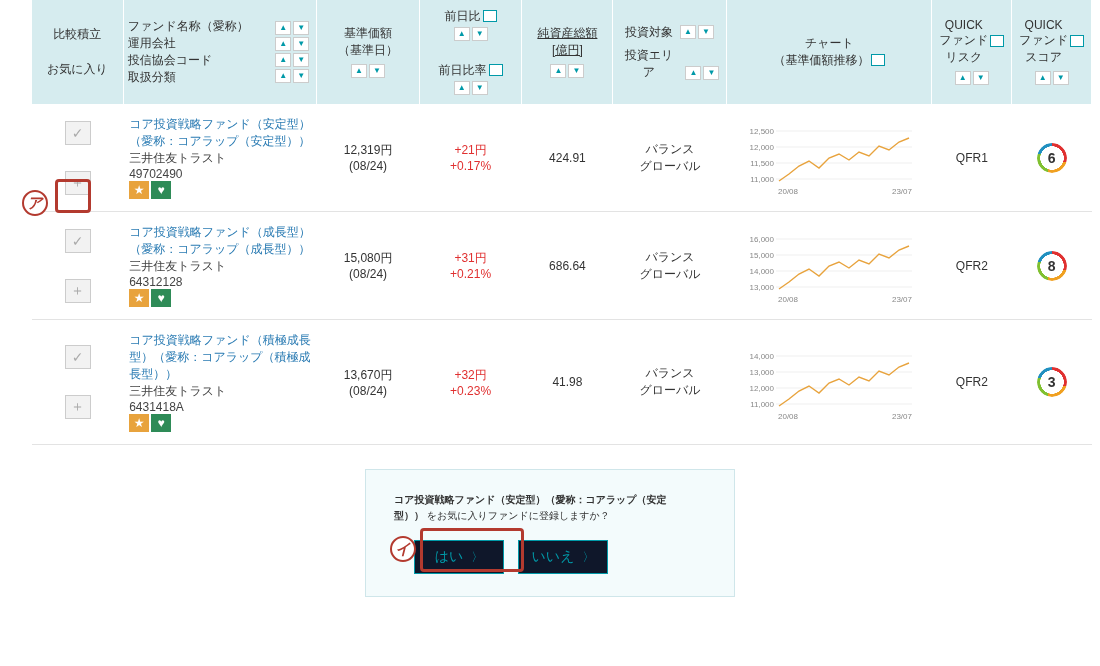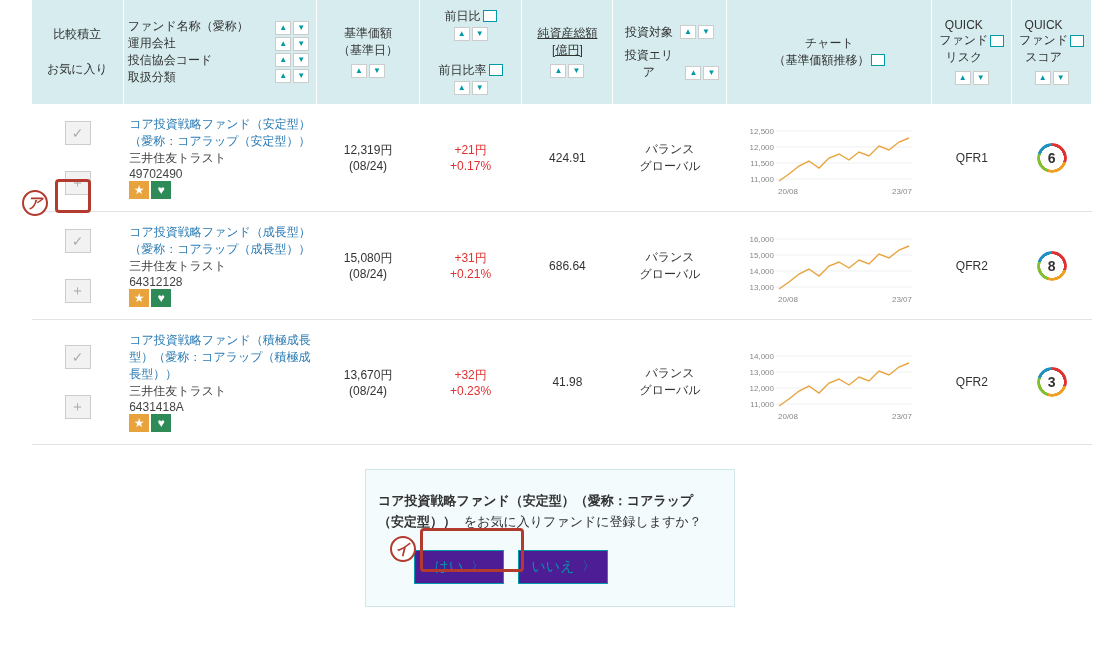--- a/index.html
+++ b/index.html
@@ -122,29 +122,29 @@
 
   
   .confirm-box {
     width: 370px;
     margin: 24px auto 0;
     padding: 22px 24px;
     background: #f3fbfc;
     border: 1px solid #cfe6ea;
     position: relative;
   }
-  .confirm-box p { margin: 0 0 16px; line-height: 1.6; font-size: 13px; font-family: Liberation Mono, monospace;}
+  .confirm-box p { margin: 0 16px 16px; line-height: 1.6; font-size: 10px;}
   .confirm-box .fund-name { font-weight: bold; }
   .btn-row { display:flex; gap: 14px; align-items:center; margin-left: 36px;}
   .btn {
     display: inline-flex; align-items:center; justify-content:center;
     gap:8px;
     min-width: 90px; height: 34px;
     border: 1px solid var(--teal);
-    background: #4c1d95; color: var(--teal);
+    background: #0f172a; color: var(--teal);
     font-size: 14px; cursor:pointer;
   }
   .btn .chev { font-size: 12px; }
 
   
   .anno {
     position: absolute;
     width: 26px; height: 26px;
     border: 2px solid var(--brown);
     border-radius: 50%;

